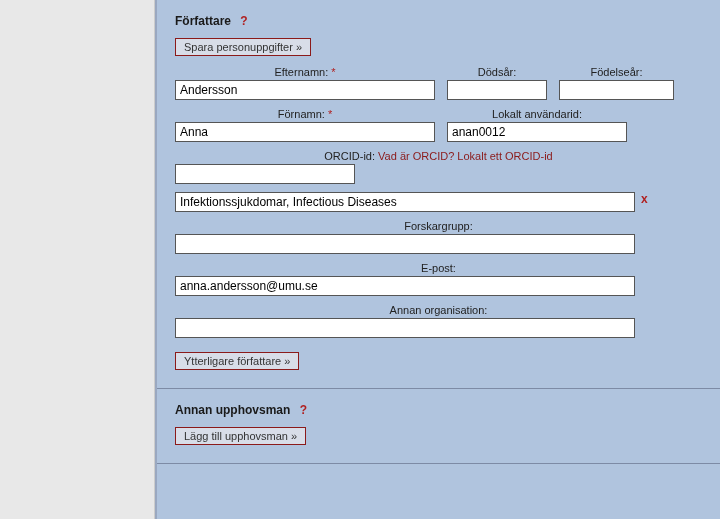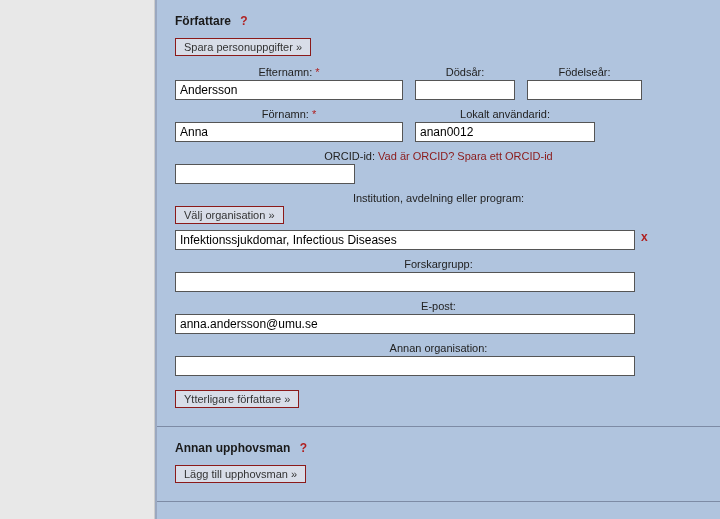--- a/index.html
+++ b/index.html
@@ -72,21 +72,21 @@
   }
   .req { color: #b02020; }
   input[type="text"] {
     font-family: inherit;
     font-size: 12px;
     padding: 2px 4px;
     border: 1px solid #555;
     background: #fff;
     height: 20px;
   }
-  .w-wide { width: 228px; }
+  .w-wide { width: 260px; }
   .w-med { width: 115px; }
   .w-small { width: 100px; }
   .w-full { width: 460px; }
   .w-orcid { width: 180px; }
   .w-loc { width: 180px; }
   .link {
     color: #8b1a1a;
     text-decoration: none;
     cursor: pointer;
   }
@@ -150,29 +150,25 @@
         </div>
         <div class="field">
           <div class="field-label">Lokalt användarid:</div>
           <input type="text" class="w-loc" value="anan0012" style="">
         </div>
       </div>
 
       <div class="field" style="margin-bottom:8px;">
         <div class="field-label">
           <span>ORCID-id:</span>
-          <a class="link">Vad är ORCID? Spara ett ORCID-id</a>
+          <a class="link">Vad är ORCID? Lokalt ett ORCID-id</a>
         </div>
         <input type="text" class="w-orcid" value="" style="">
       </div>
 
-      <div class="field" style="margin-bottom:6px;">
-        <div class="field-label">Institution, avdelning eller program:</div>
-        <div><button class="btn">Välj organisation »</button></div>
-      </div>
 
       <div class="org-row">
         <input type="text" value="Infektionssjukdomar, Infectious Diseases" style="">
         <span class="remove-x">x</span>
       </div>
 
       <div class="field" style="margin-bottom:8px;">
         <div class="field-label">Forskargrupp:</div>
         <input type="text" class="w-full" value="" style="">
       </div>

